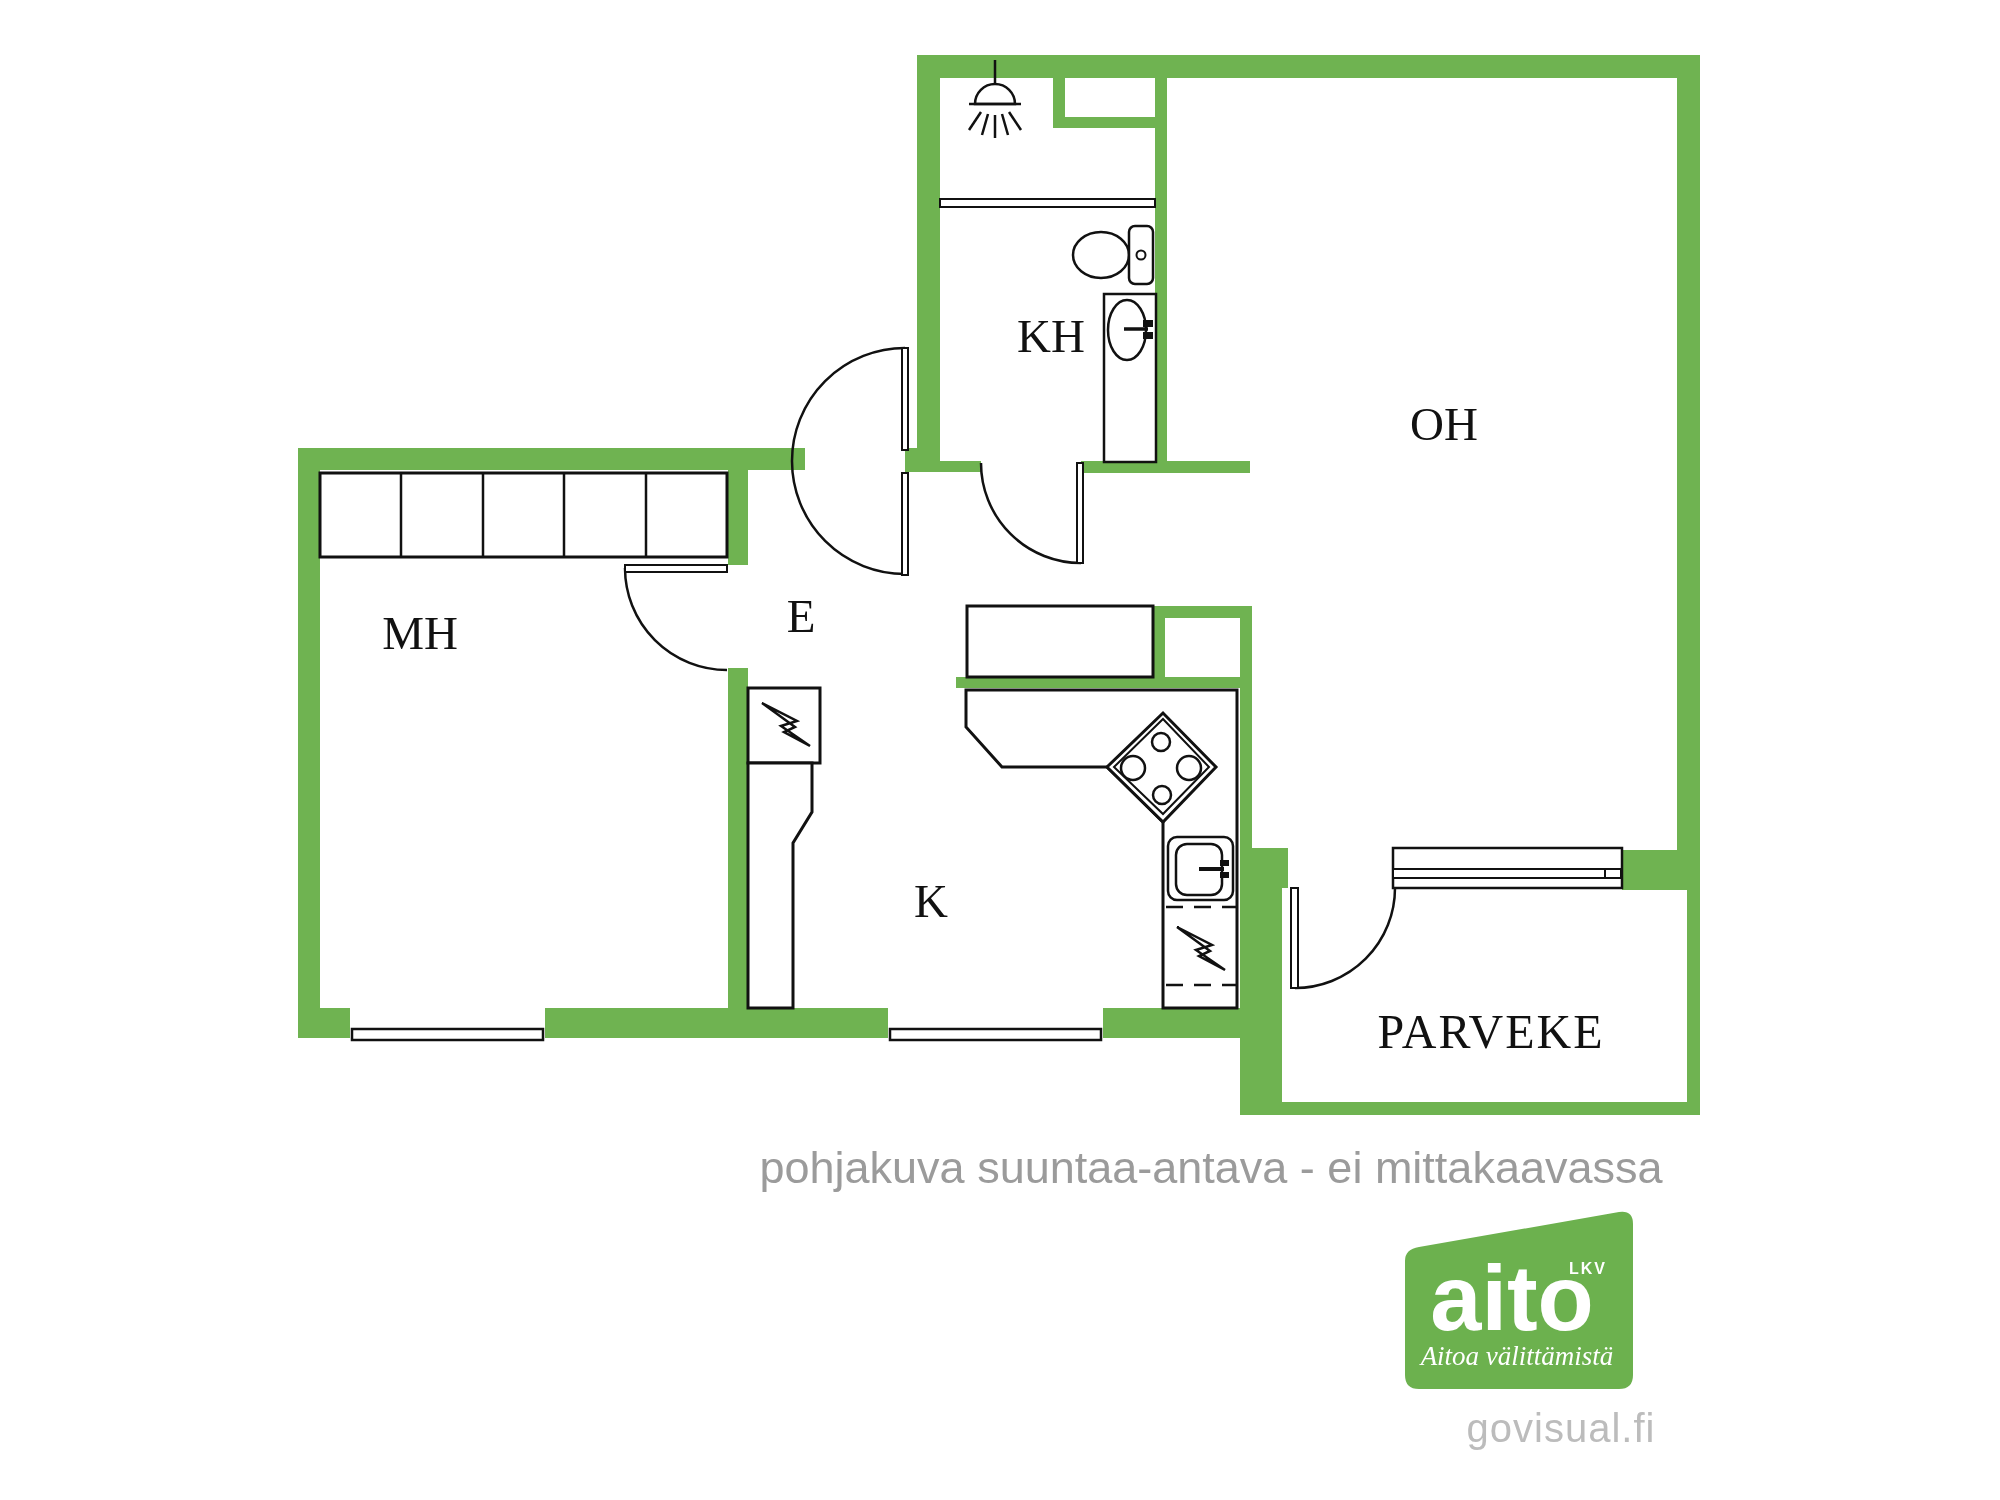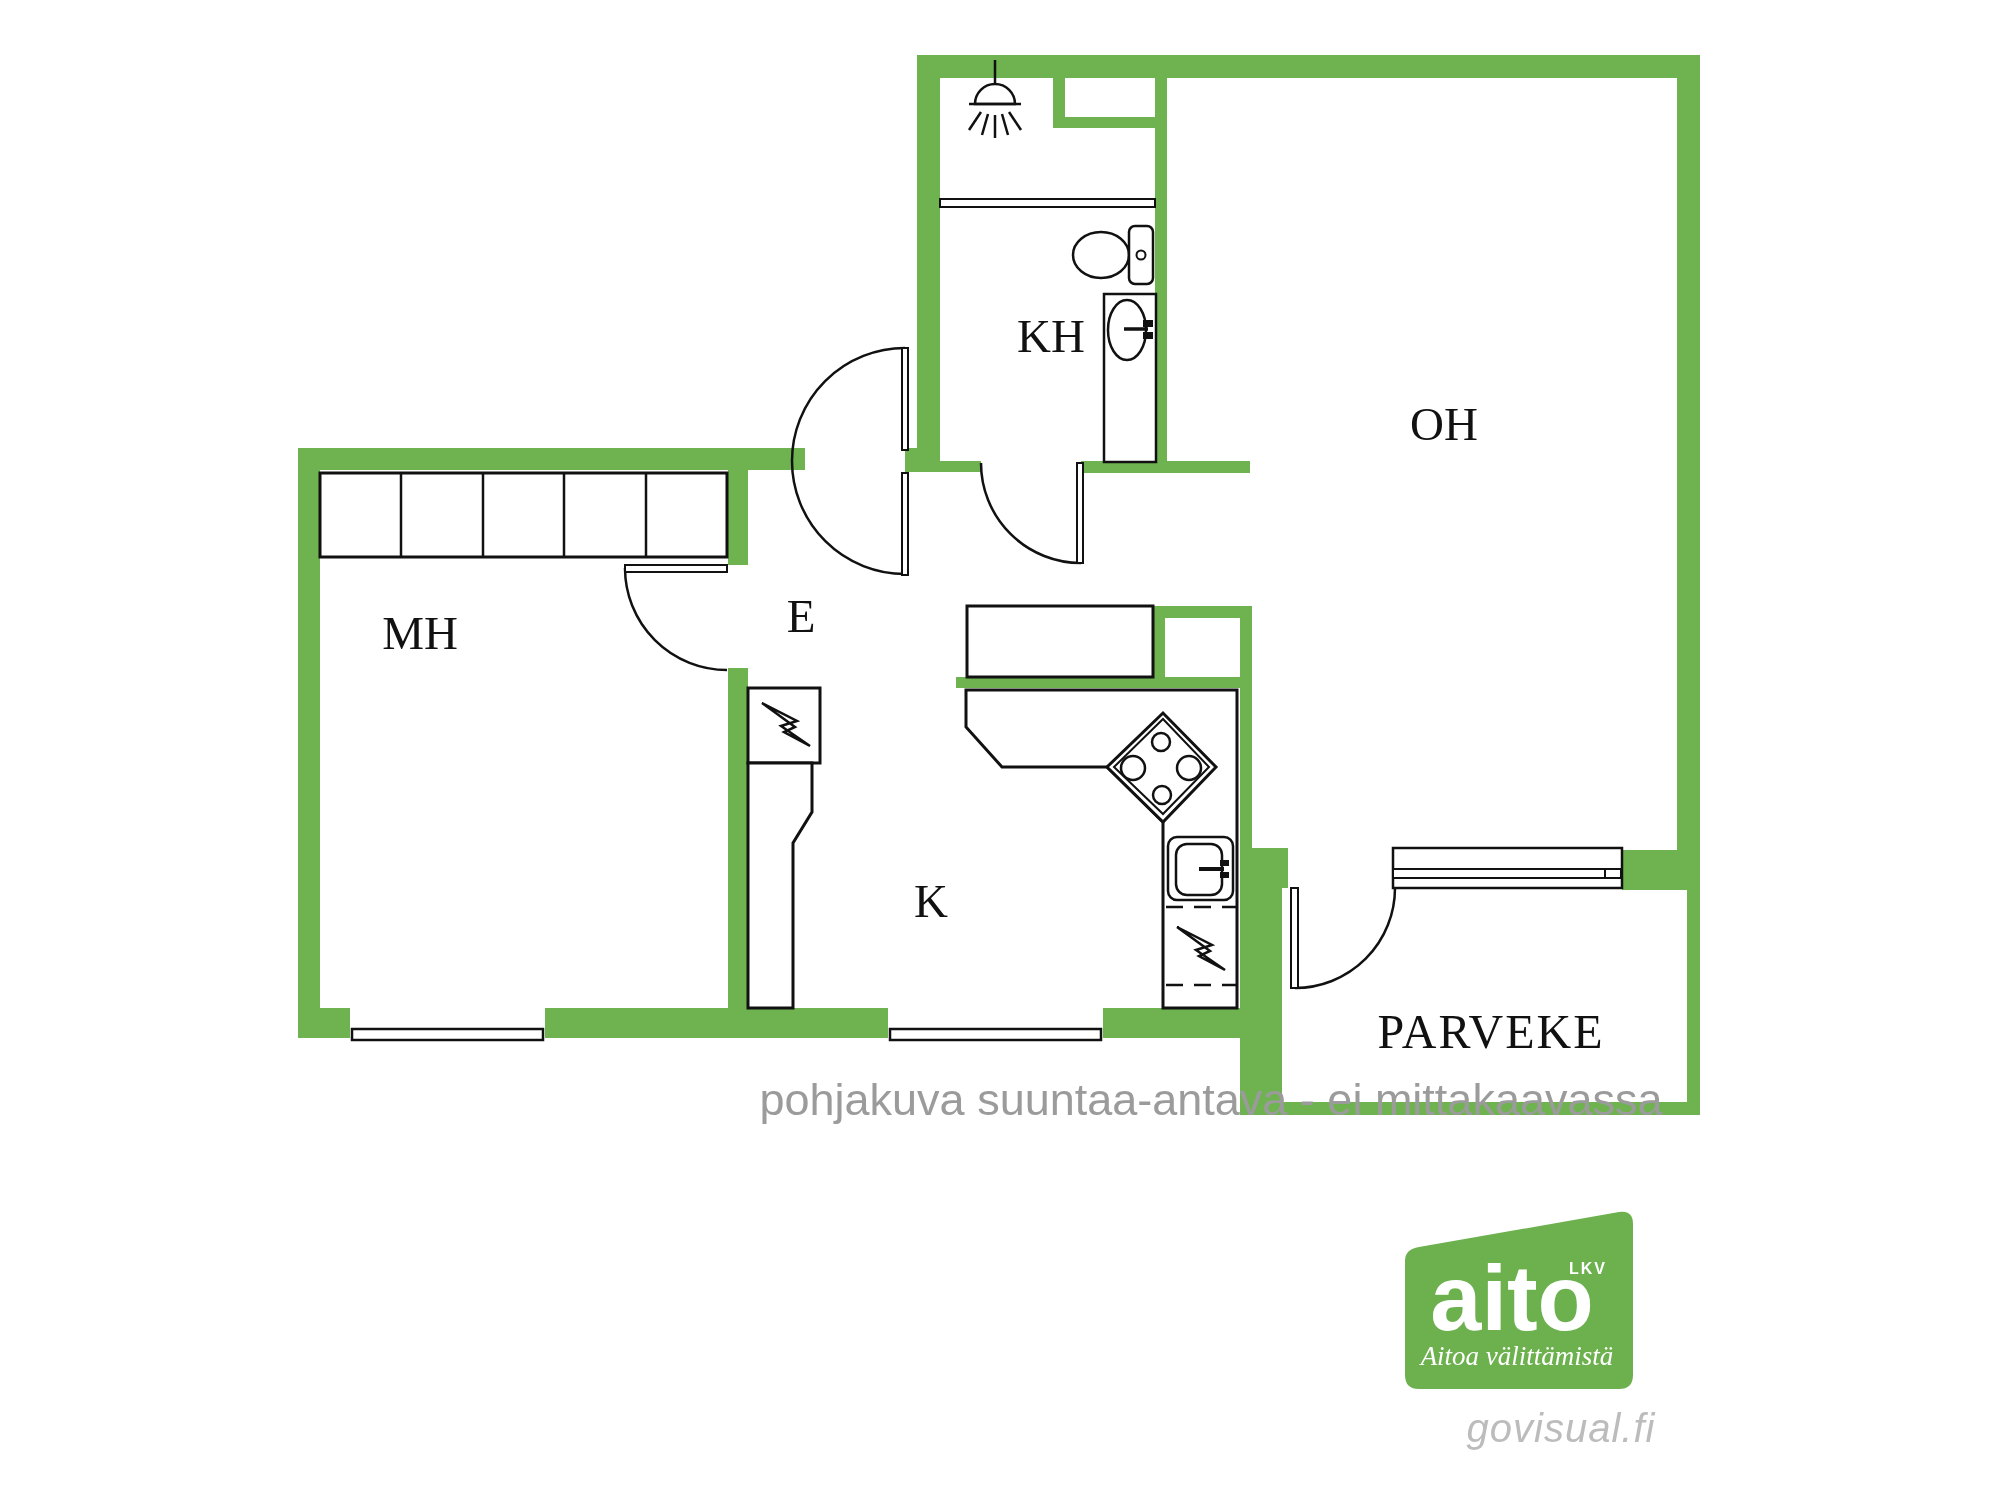--- a/index.html
+++ b/index.html
@@ -2,24 +2,24 @@
 <html style="--wall: #6fb351; --caption-gray: #9b9b9b; --watermark-gray: #bcbcbc; --logo-green: #6cb14e;"><head>
 <meta charset="utf-8">
 <style>
   html,body{margin:0;padding:0;background:#ffffff;}
   #stage{position:relative;width:2000px;height:1500px;background:#ffffff;overflow:hidden;
          font-family:"Liberation Sans", sans-serif;}
   #plan-svg{position:absolute;left:0;top:0;}
   .lbl{position:absolute;transform:translate(-50%,-50%);color:#111;
        font-family:Liberation Serif, serif;font-size:47px;white-space:nowrap;}
   .lbl-parveke{font-size:48px;letter-spacing:2px;}
-  .caption{position:absolute;left:1211px;top:1100px;transform:translate(-50%,-50%);
+  .caption{position:absolute;left:1211px;top:1168px;transform:translate(-50%,-50%);
            color:var(--caption-gray);font-size:45px;white-space:nowrap;}
   .watermark{position:absolute;left:1561px;top:1428px;transform:translate(-50%,-50%);
-             color:var(--watermark-gray);font-size:40px;letter-spacing:1px;white-space:nowrap;font-style:italic;}
+             color:var(--watermark-gray);font-size:40px;letter-spacing:1px;white-space:nowrap;}
 </style>
 </head>
 <body>
 
 <div id="stage">
 
   <svg id="plan-svg" width="2000" height="1500" viewBox="0 0 2000 1500">
 
     <g fill="var(--wall)">
       <rect x="917" y="55" width="783" height="23"></rect>

